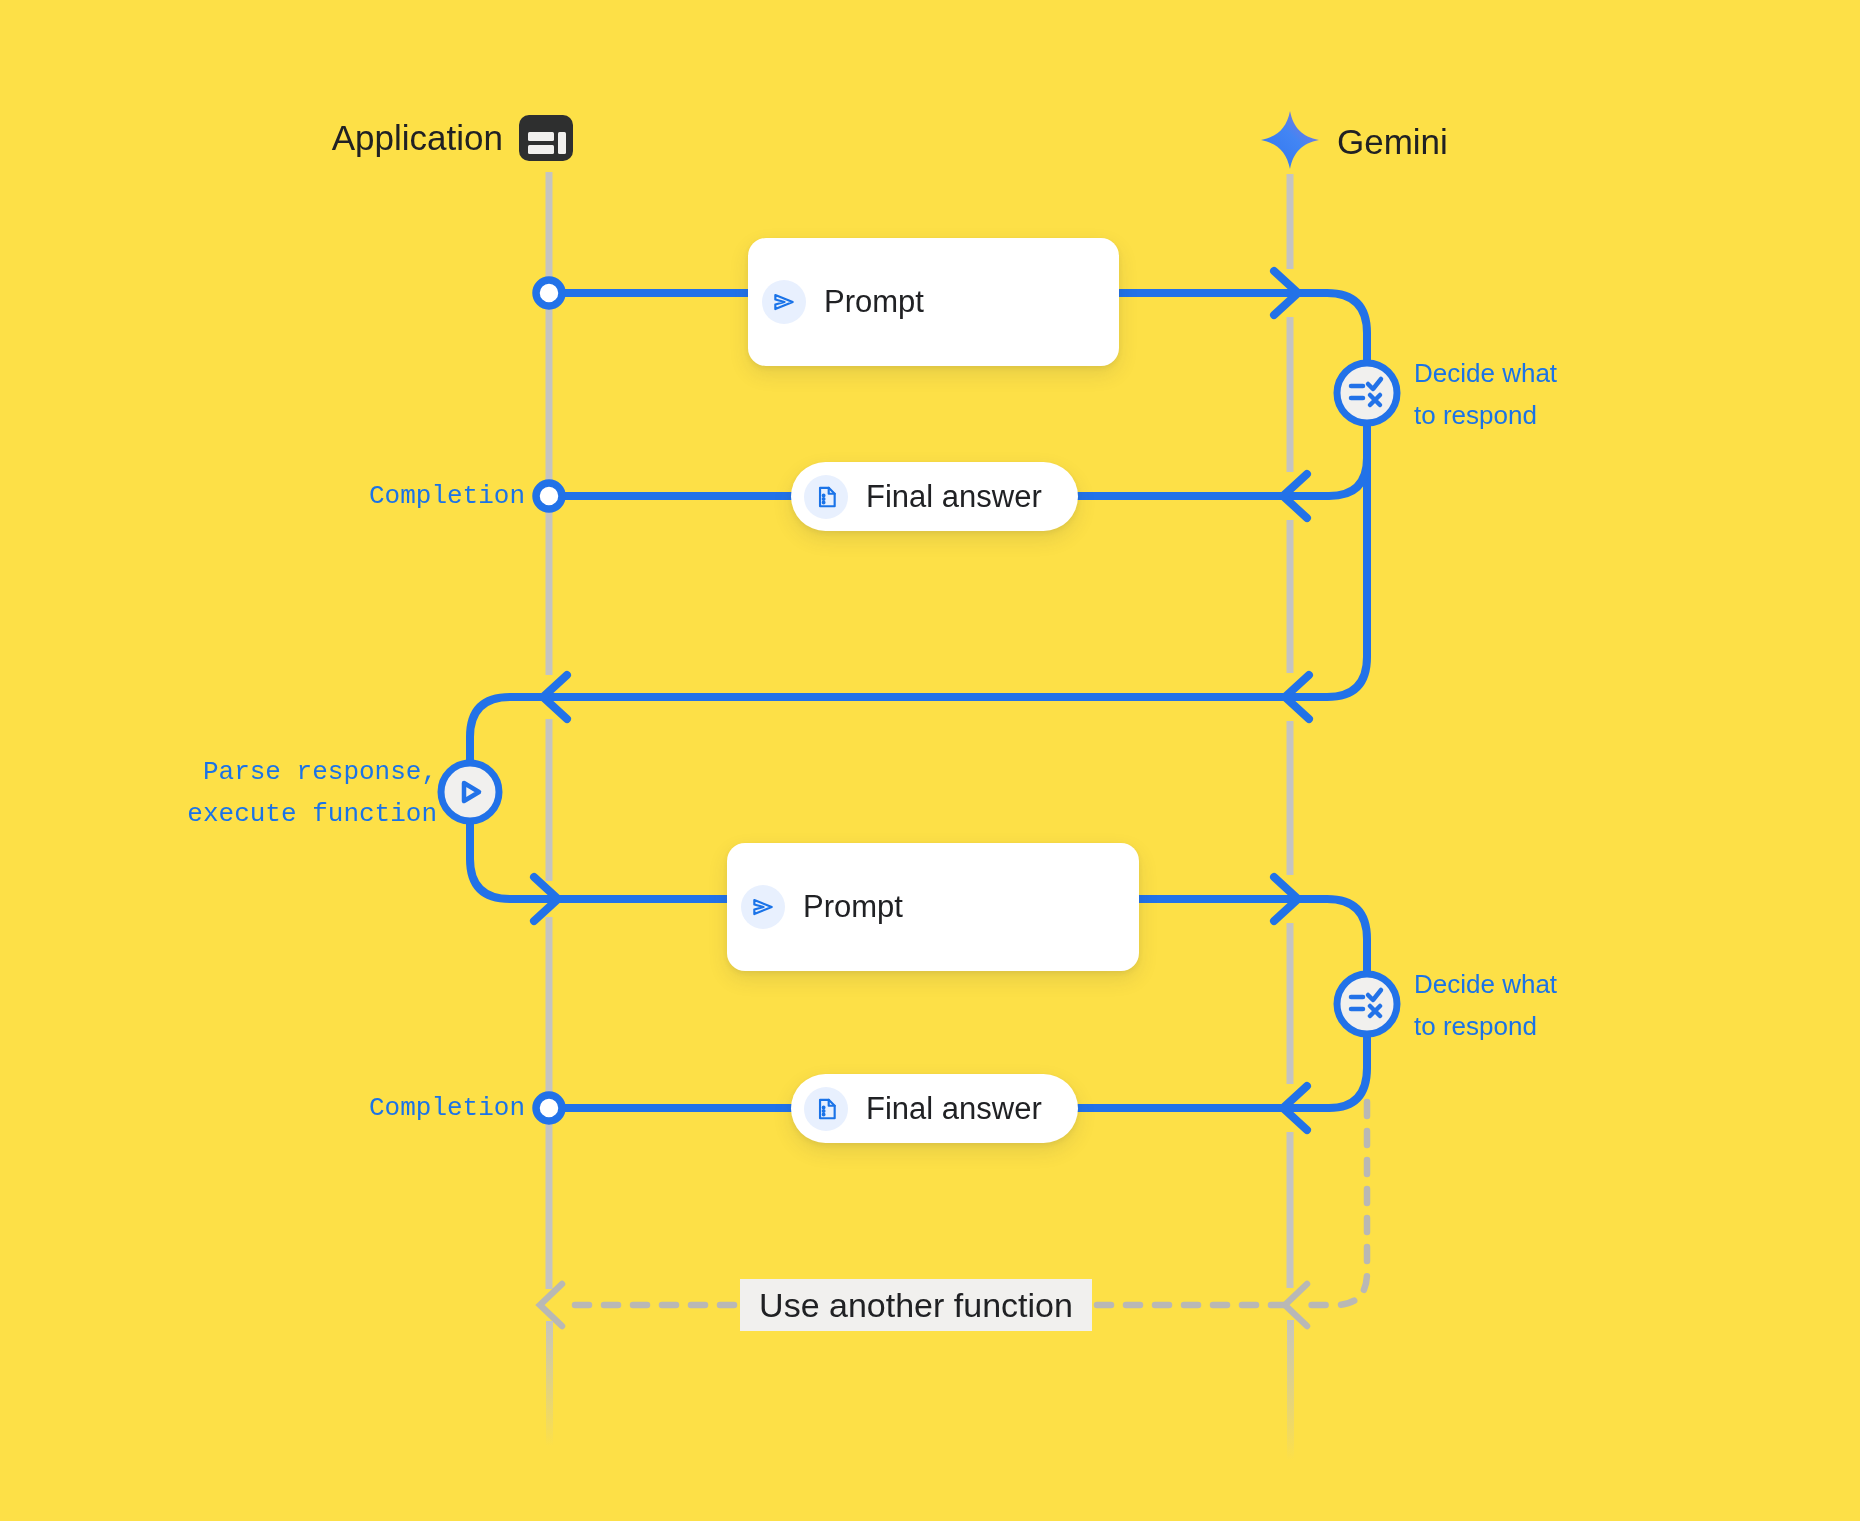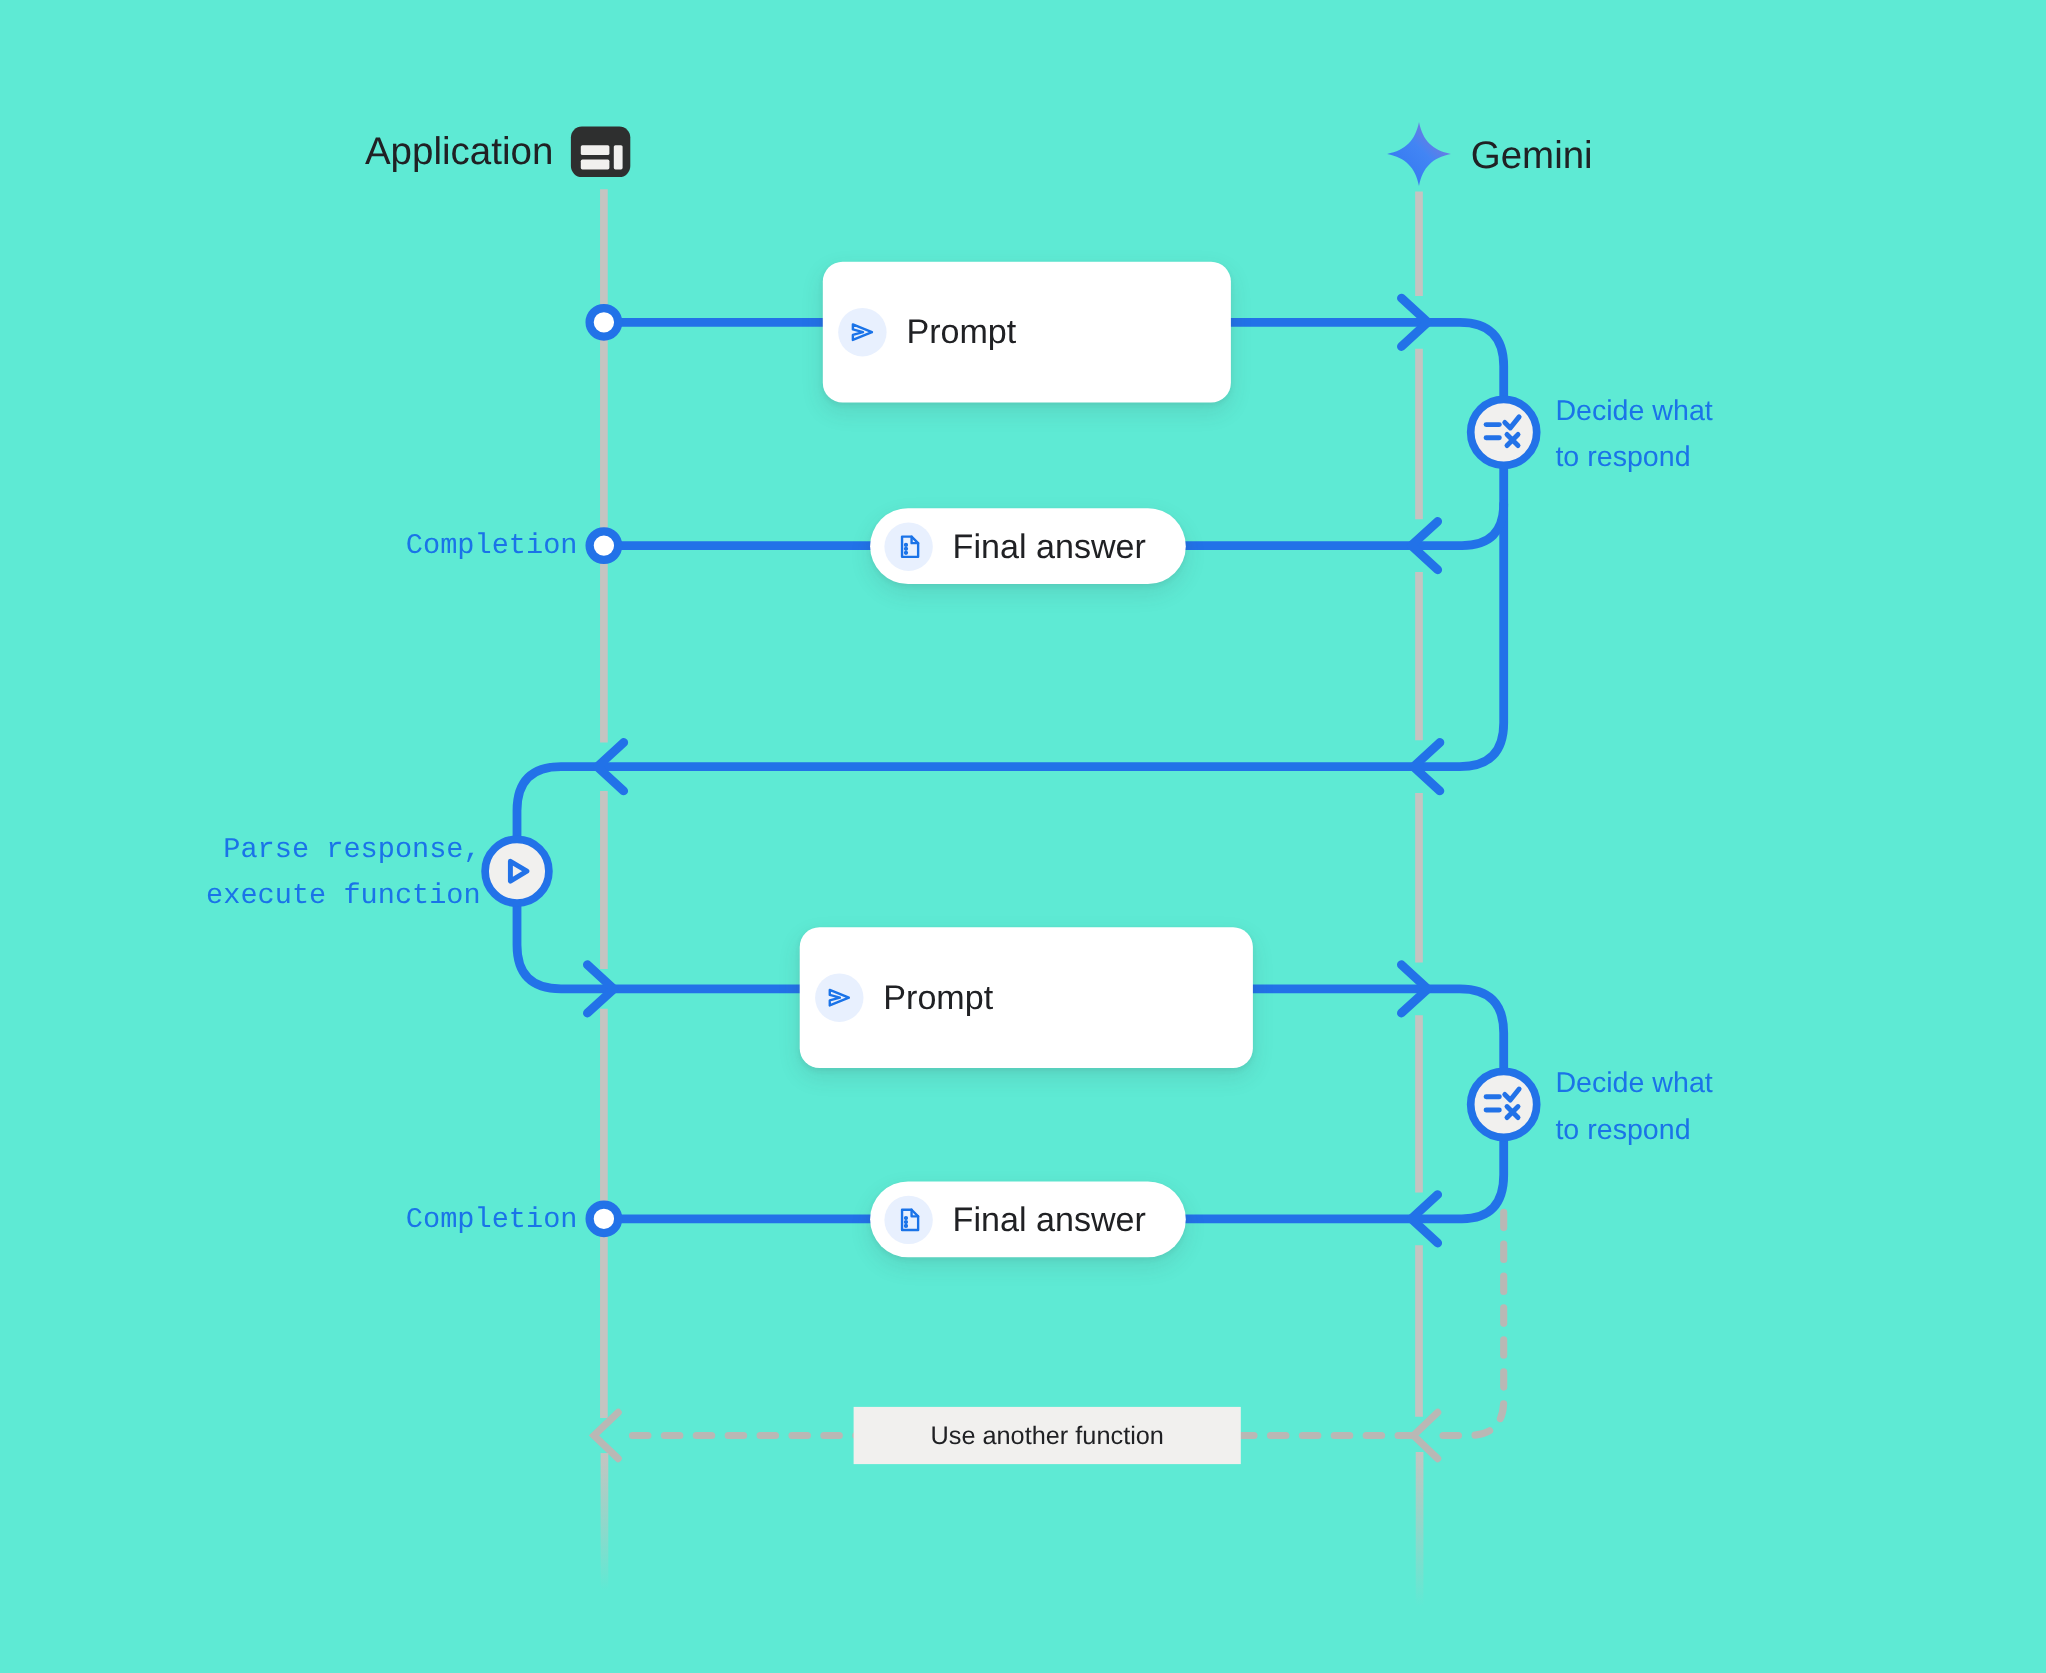--- a/index.html
+++ b/index.html
@@ -1,17 +1,17 @@
 <!DOCTYPE html>
 <html><head>
 <meta charset="utf-8">
 <style>
   html,body{margin:0;padding:0;background:#f1f0ee;}
   #canvas{
-    position:relative;width:1860px;height:1521px;background:#5eead4;overflow:hidden;
+    position:relative;width:1860px;height:1521px;background:#fde047;overflow:hidden;
     font-family:"Liberation Sans","DejaVu Sans",sans-serif;color:#202124;
   }
   #flow-svg{position:absolute;left:0;top:0;z-index:1;}
   .fade-tail{position:absolute;width:7px;z-index:1;
     background:linear-gradient(to bottom,#c5c4c1 0%,rgba(197,196,193,0) 100%);}
   .msg-box{
     position:absolute;z-index:3;background:#ffffff;
     box-shadow:0 8px 20px rgba(60,64,67,.12),0 2px 5px rgba(60,64,67,.08);
     display:flex;flex-direction:column;justify-content:center;
   }
@@ -20,23 +20,23 @@
   .msg-row{display:flex;align-items:center;height:48px;}
   .chip{width:44px;height:44px;border-radius:50%;background:#e8f0fe;flex:0 0 auto;
     display:flex;align-items:center;justify-content:center;}
   .msg-label{margin-left:18px;font-size:31px;font-weight:500;color:#202124;white-space:pre;}
   .side-label{position:absolute;z-index:2;color:#1a73e8;font-size:26px;font-weight:500;
     line-height:42px;white-space:pre-line;}
   .side-label.right-align{text-align:right;font-family:Liberation Mono, monospace;}
   .actor{position:absolute;z-index:2;display:flex;align-items:center;font-size:35px;
     font-weight:500;color:#202124;}
   #use-another-label{
-    position:absolute;z-index:2;left:776px;top:1279px;width:352px;height:52px;
+    position:absolute;z-index:2;left:740px;top:1279px;width:352px;height:52px;
     background:#f1f0ee;display:flex;align-items:center;justify-content:center;
-    font-size:23px;font-weight:500;color:#202124;white-space:nowrap;
+    font-size:34px;font-weight:500;color:#202124;white-space:nowrap;
   }
 </style>
 </head>
 <body>
 
 <div id="canvas">
 
   <svg id="flow-svg" width="1860" height="1521" viewBox="0 0 1860 1521">
     <defs>
       <linearGradient id="sparkGrad" x1="0" y1="1" x2="1" y2="0">

